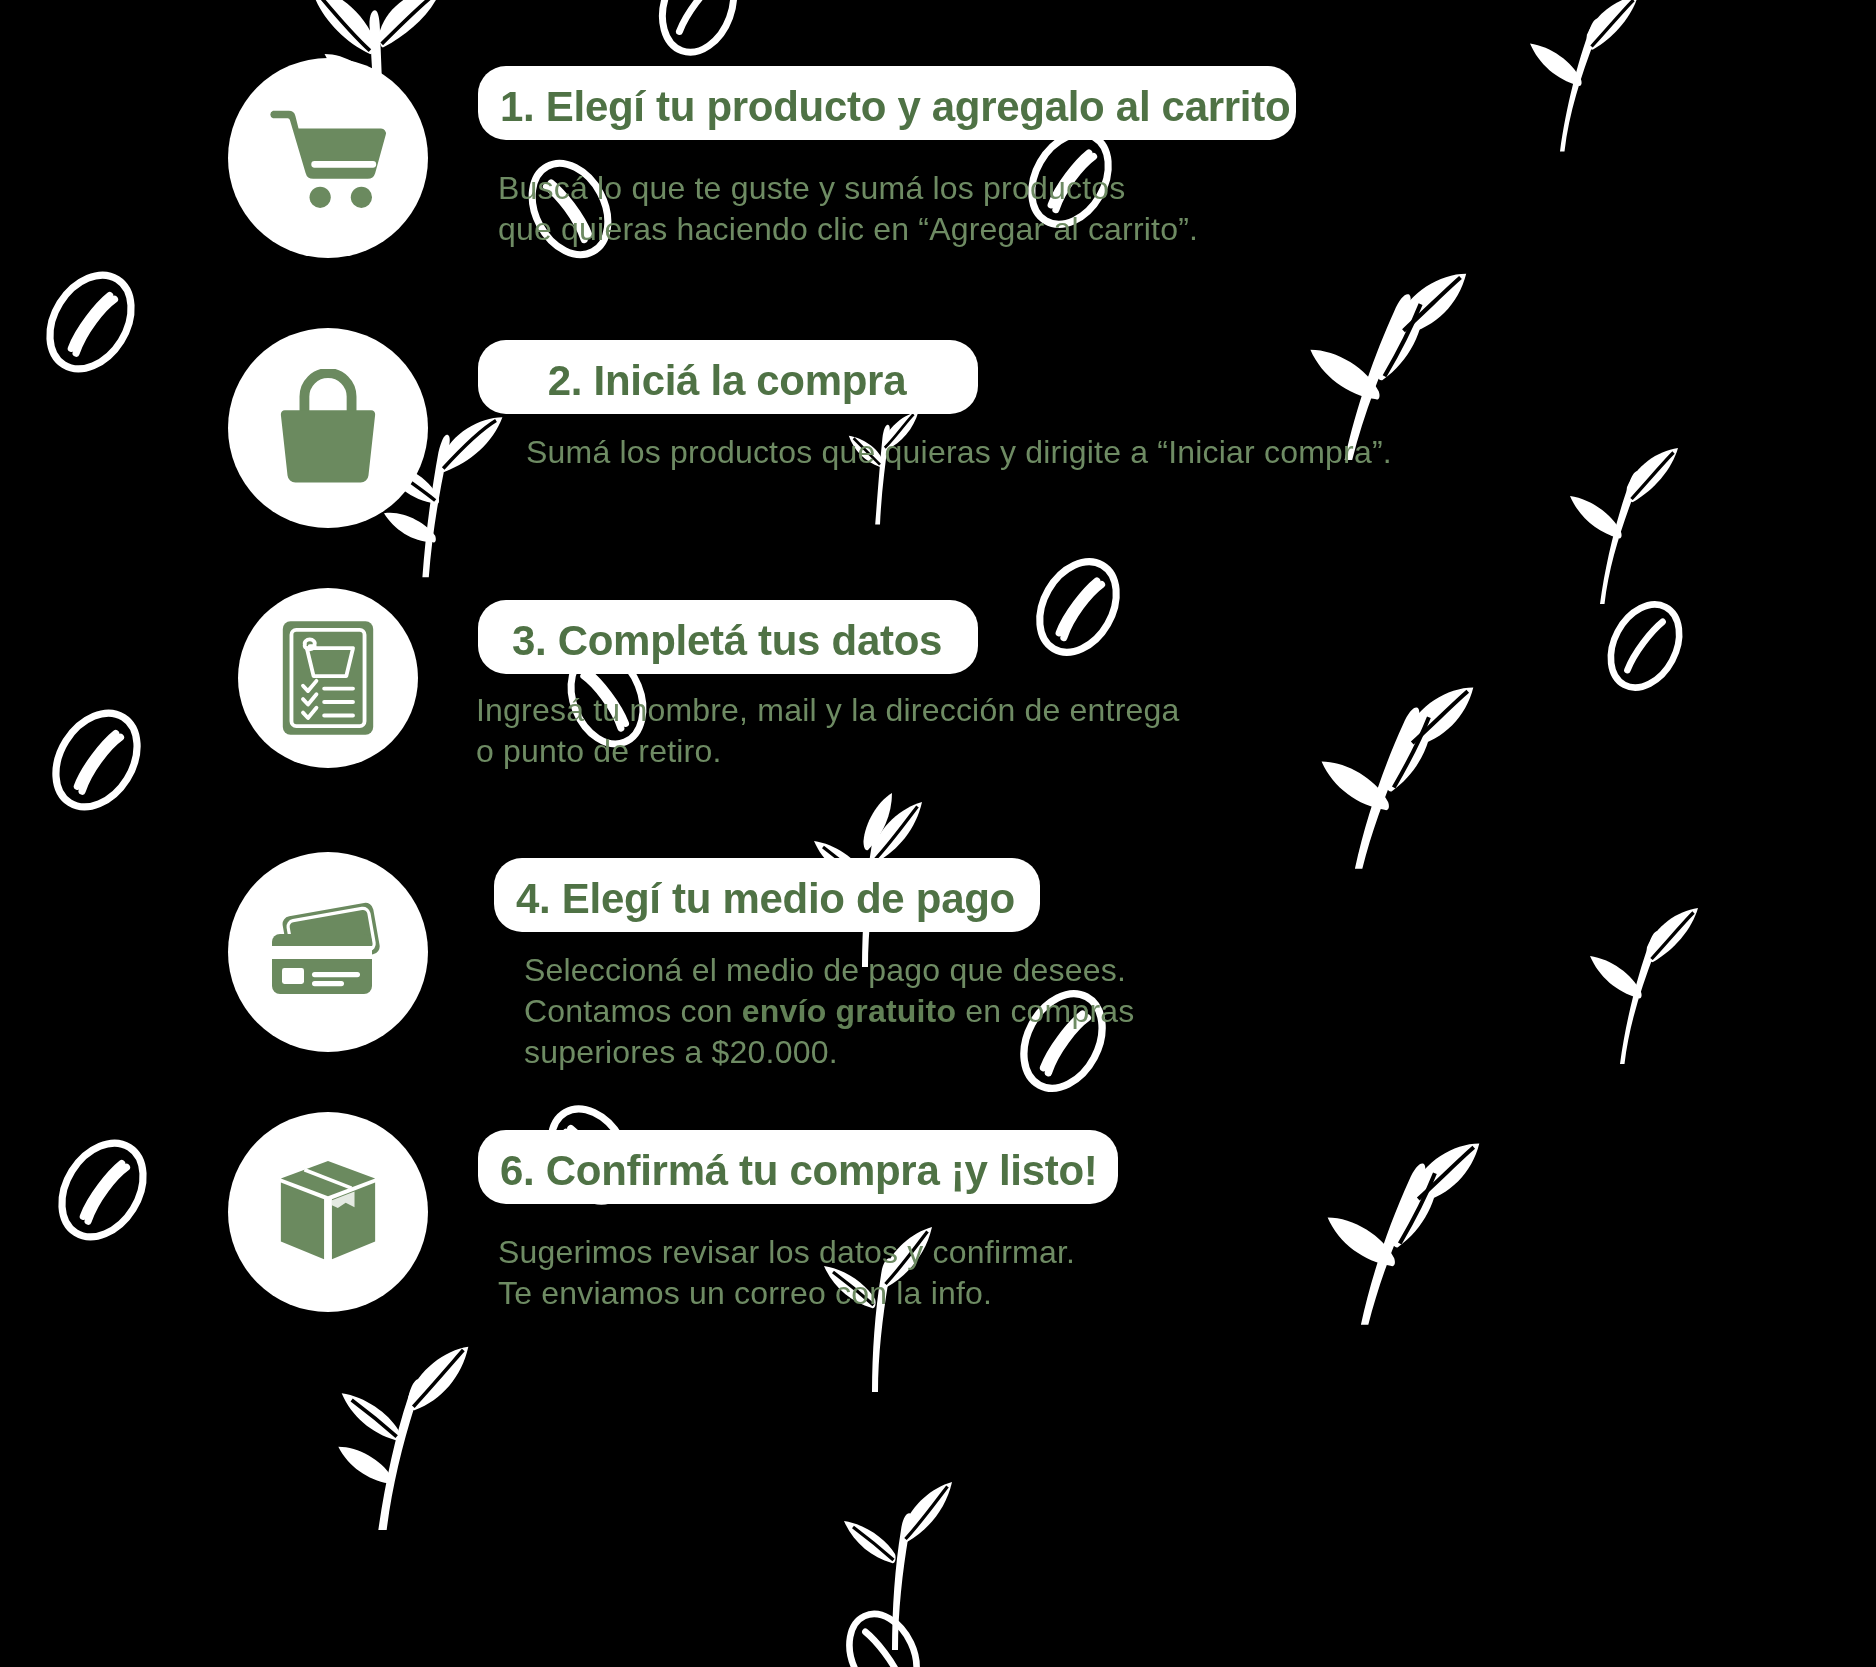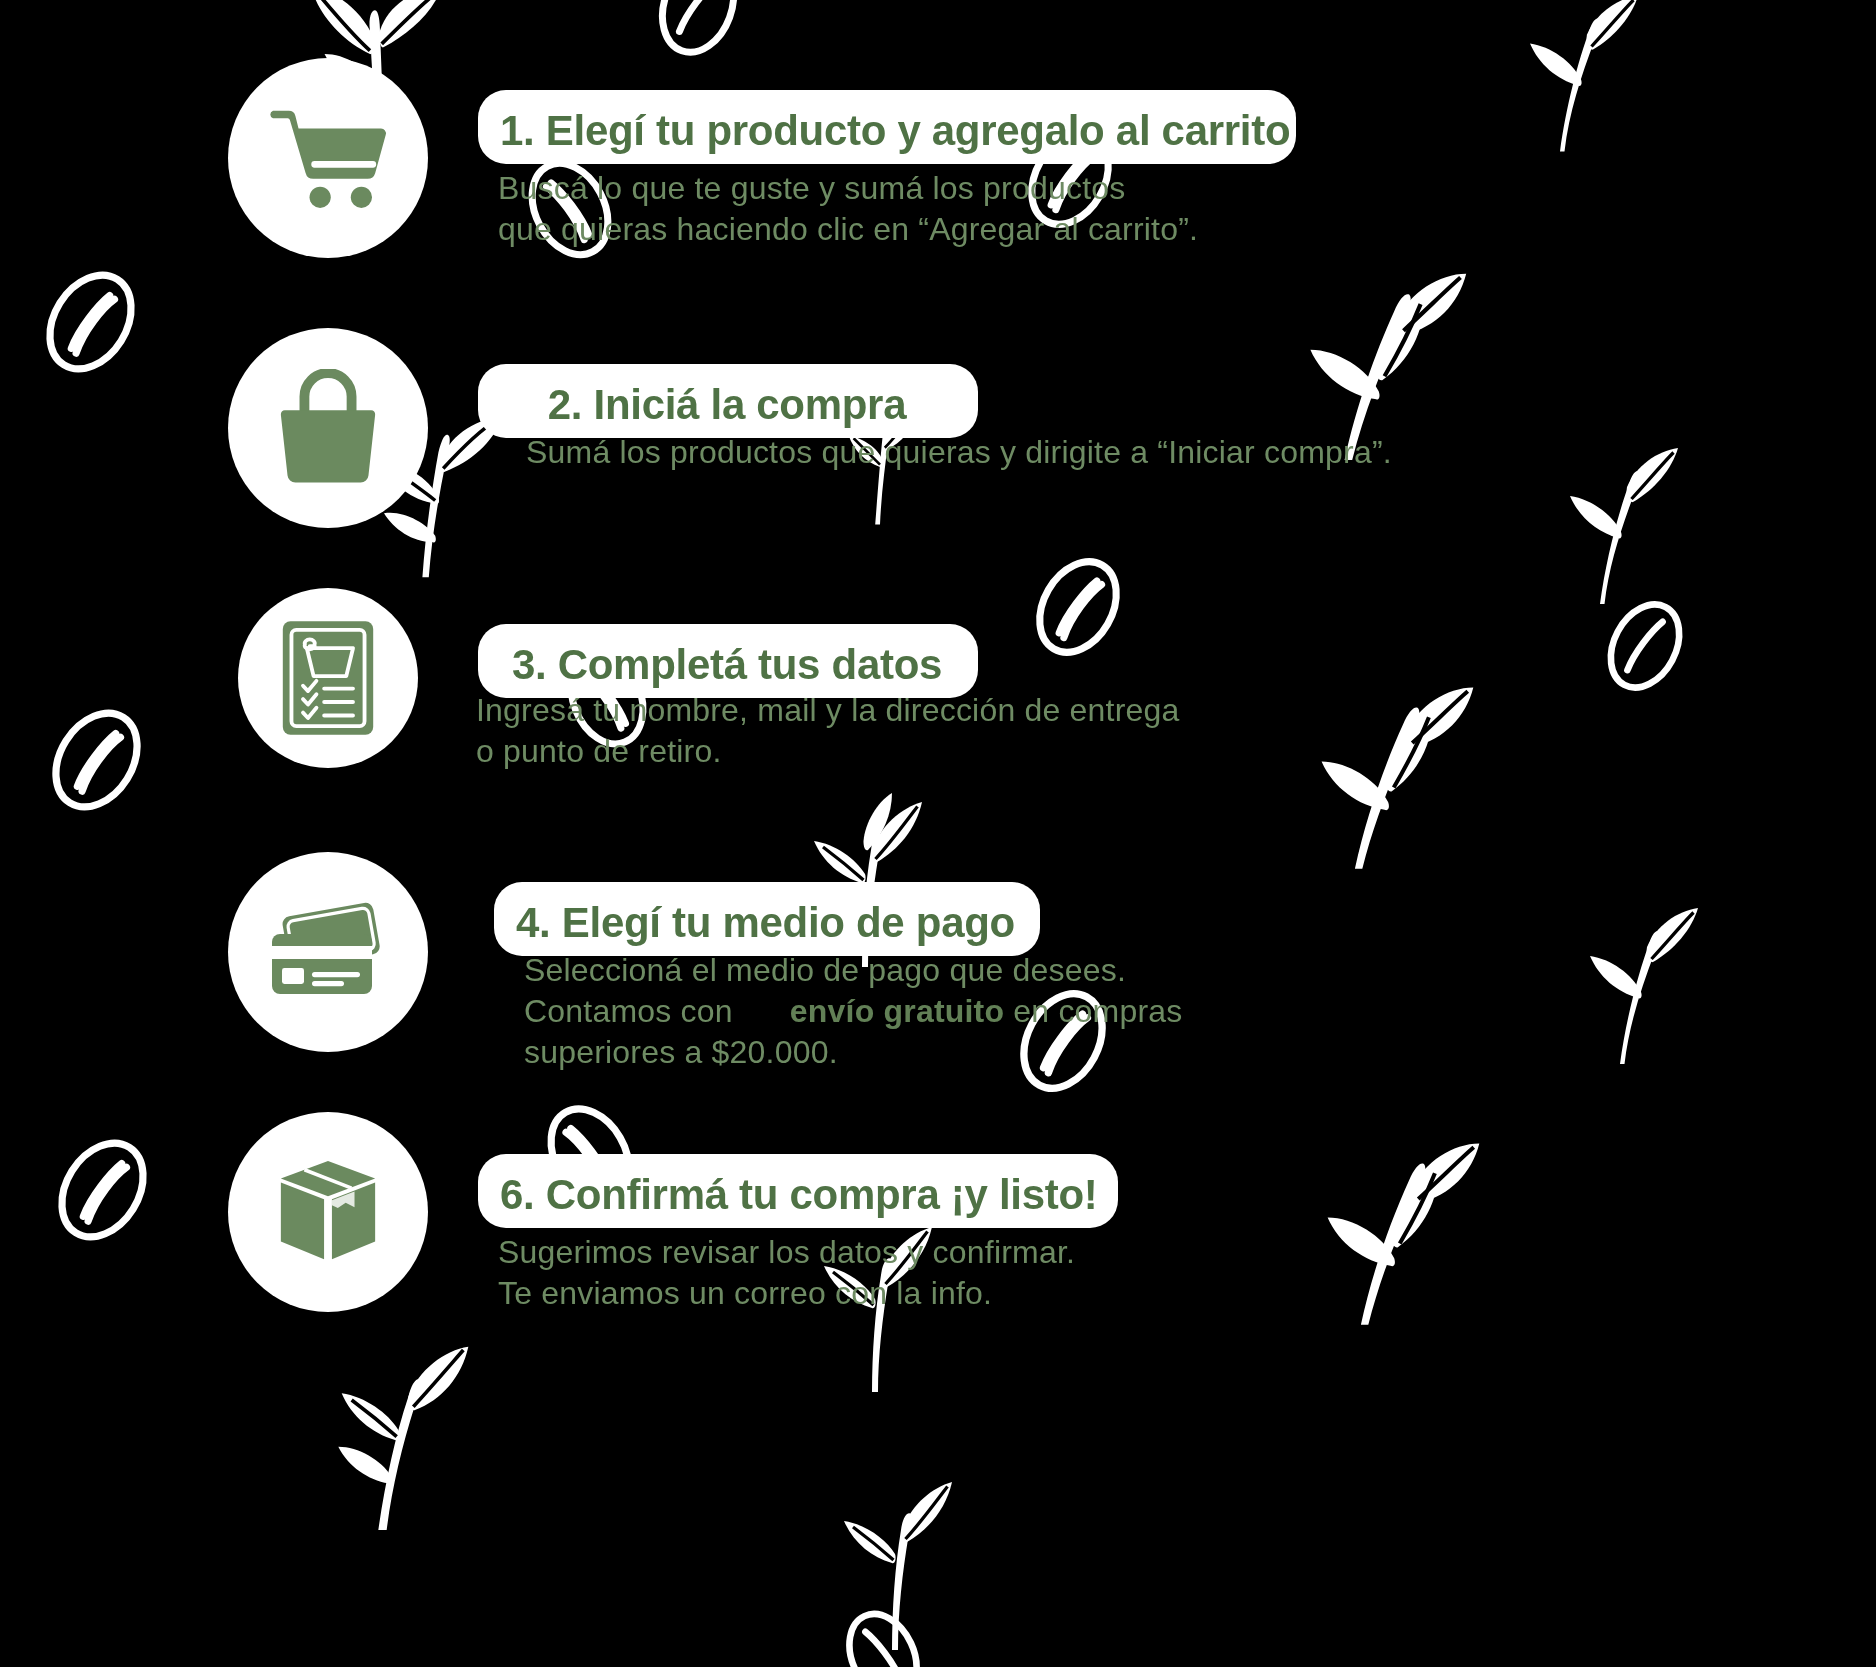--- a/index.html
+++ b/index.html
@@ -48,41 +48,40 @@
 
   .pill {
     position: absolute;
     background: #ffffff;
     border-radius: 28px;
     display: flex;
     align-items: center;
     padding: 8px 24px 0 22px;
     height: 74px;
     white-space: nowrap;
-    margin-top: 24px;
   }
   .pill-text {
     color: #4f7245;
     font-size: 42px;
     font-weight: bold;
     letter-spacing: -0.3px;
     font-family: "Liberation Sans", sans-serif;
     line-height: 1;
   }
 
   .body-text {
     position: absolute;
     color: #6e8b63;
     font-size: 32px;
     line-height: 1.28;
     font-weight: 400;
     letter-spacing: 0.2px;
     white-space: pre-line;
   }
-  .body-text b { font-weight: bold; color: #628056; margin-left: 48px; }
+  .body-text b { font-weight: bold; color: #628056; }
   .body-text.justify { white-space: normal; text-align: justify; }
 </style>
 </head>
 <body>
 
 <div id="stage">
 
   <div id="decor">
 
     <svg class="deco" style="left:28px;top:262px;" width="125" height="120" viewBox="0 0 100 100">

